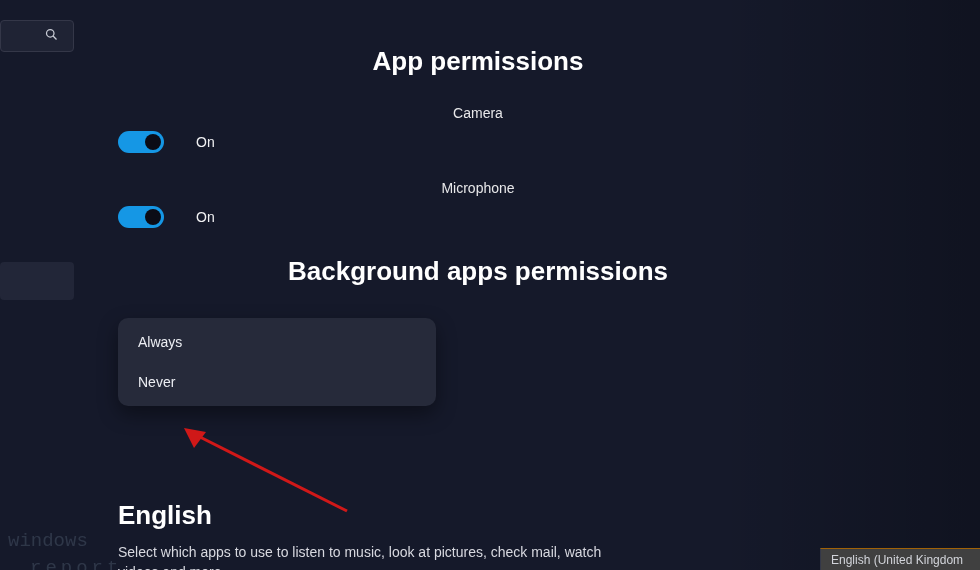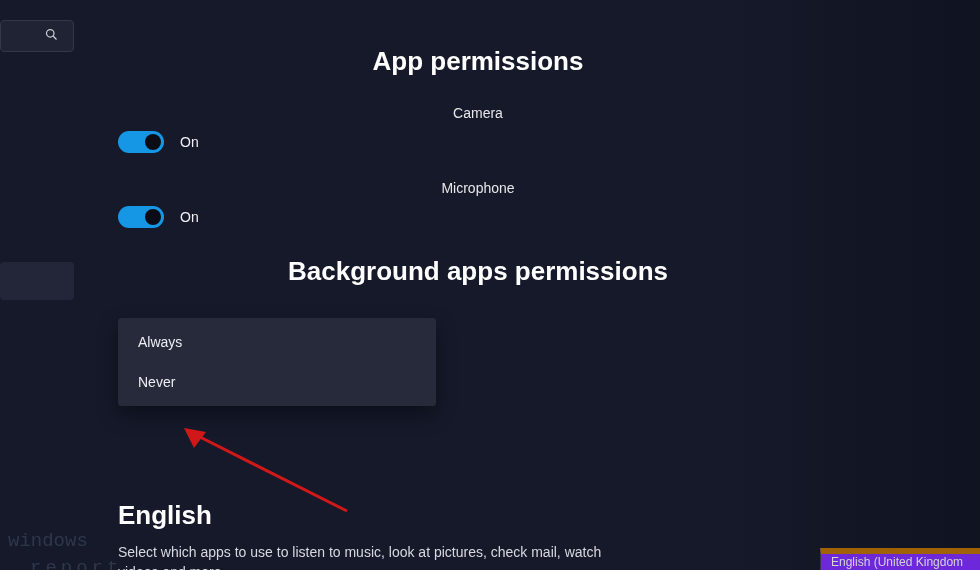--- a/index.html
+++ b/index.html
@@ -39,41 +39,41 @@
       text-align: center;
     }
     h1.section {
       font-size: 26px; font-weight: 600; color: #fff;
       margin-bottom: 28px;
     }
 
     .perm-block { margin-bottom: 24px; }
     .perm-label { font-size: 14px; color: #e8e8ea; margin-bottom: 10px; margin-top: 27px; }
 
-    .toggle-row { display: flex; align-items: center; gap: 16px; }
+    .toggle-row { display: flex; align-items: center; gap: 32px; }
     .toggle {
       width: 46px; height: 22px; border-radius: 11px;
       background: #1597e5;
       position: relative;
     }
     .toggle .knob {
       position: absolute; right: 3px; top: 3px;
       width: 16px; height: 16px; border-radius: 50%;
       background: #0b0c16;
     }
     .toggle-state { font-size: 14px; color: #f0f0f2; }
 
     h1.section.second { margin-top: 28px; margin-bottom: 0; }
 
     
     .dropdown {
       position: absolute; left: 118px; top: 318px;
       width: 318px;
       background: #262a3a;
-      border-radius: 3px;
+      border-radius: 10px;
       padding: 4px 0;
       box-shadow: 0 8px 20px rgba(0,0,0,0.4);
     }
     .dd-item {
       padding: 12px 20px;
       font-size: 14px;
       color: #eceef3;
       position: relative;
     }
     .dd-item.sel {
@@ -110,24 +110,24 @@
       font-size: 19px; color: rgba(130,150,170,0.24);
       line-height: 27px;
       font-family: Liberation Mono, monospace;
     }
     .watermark .wm2 { letter-spacing: 4px; padding-left: 22px; }
 
     
     .status-lang {
       position: absolute; right: 0; bottom: 0;
       height: 22px;
-      background: #6d28d9;
+      background: #404040;
       padding: 2px 4px 2px 10px;
       font-size: 12px; color: #d2d4da;
-      border-top: 6px solid #a16207;
+      border-top: 1px solid #a16207;
       border-left: 1px solid #333748;
       display: flex; align-items: center;
       min-width: 160px;
       white-space: nowrap;
     }
 
     
     .vignette {
       position: absolute; right: 0; top: 0; bottom: 0; width: 260px;
       background: linear-gradient(to left, rgba(0,0,2,0.25), rgba(0,0,0,0));

